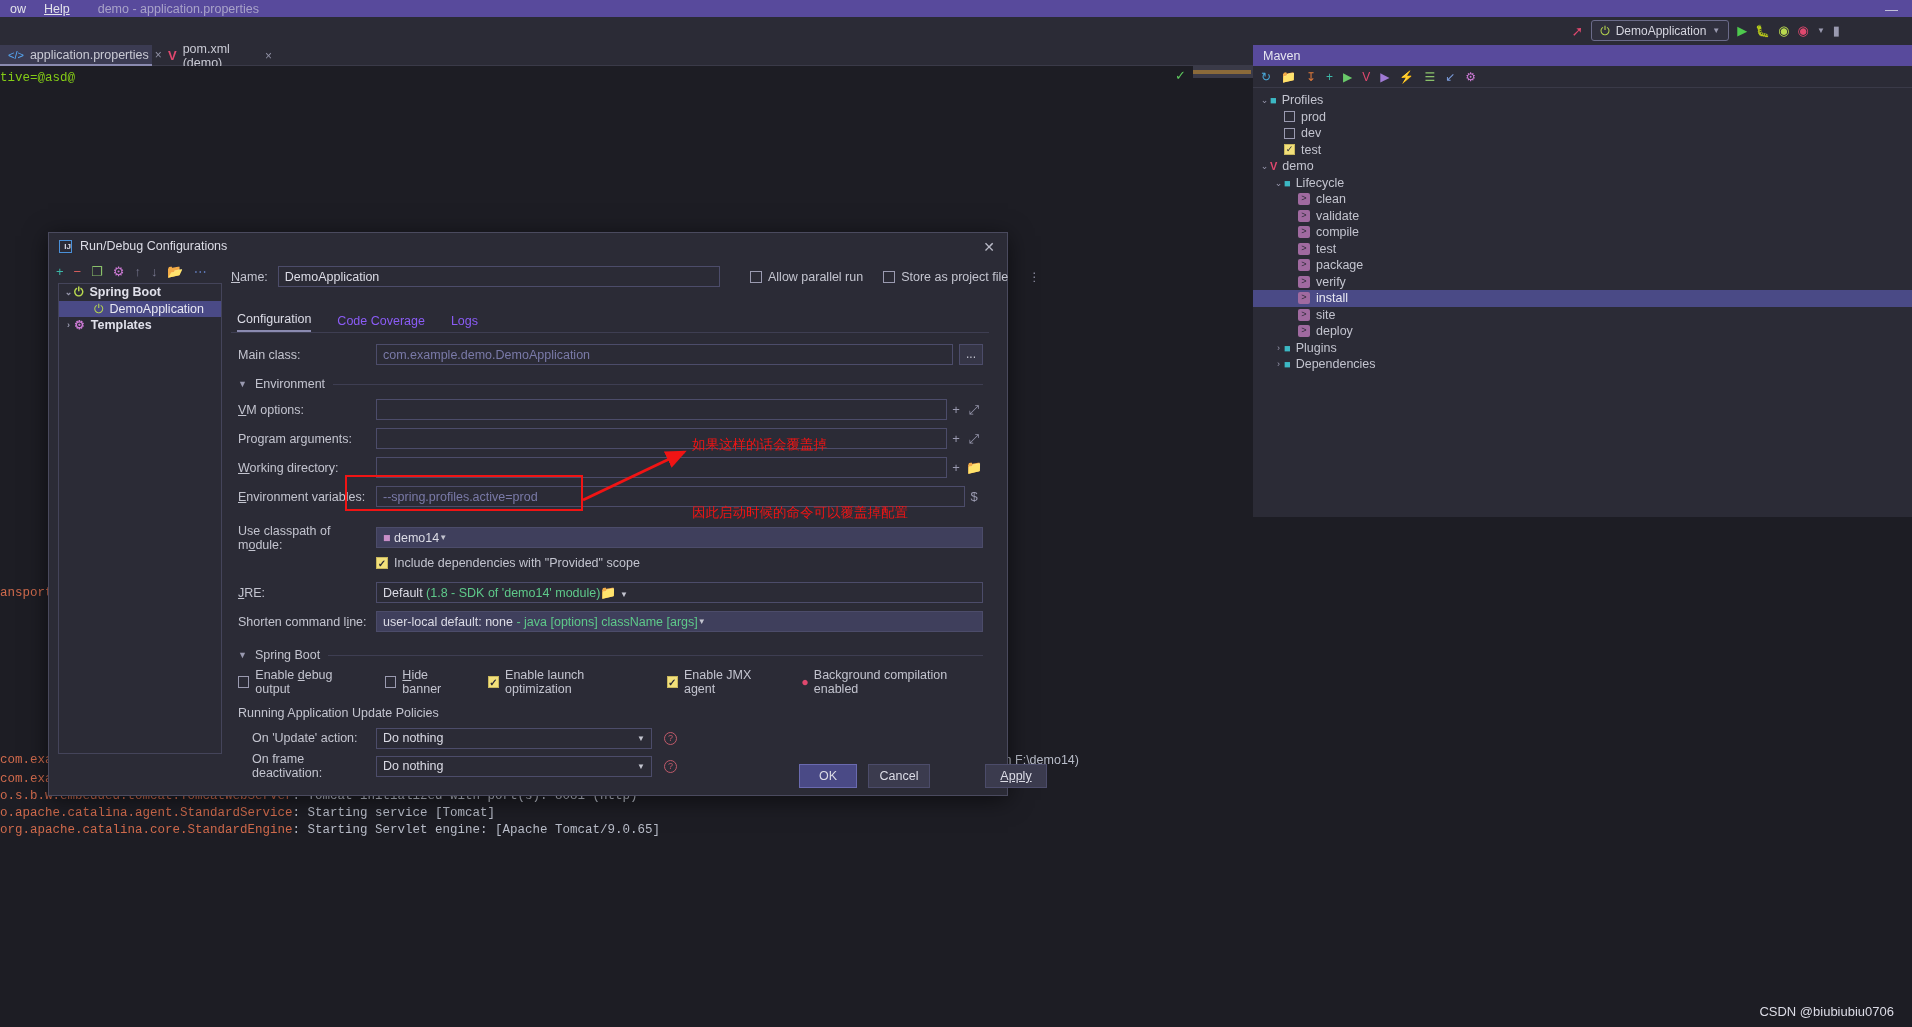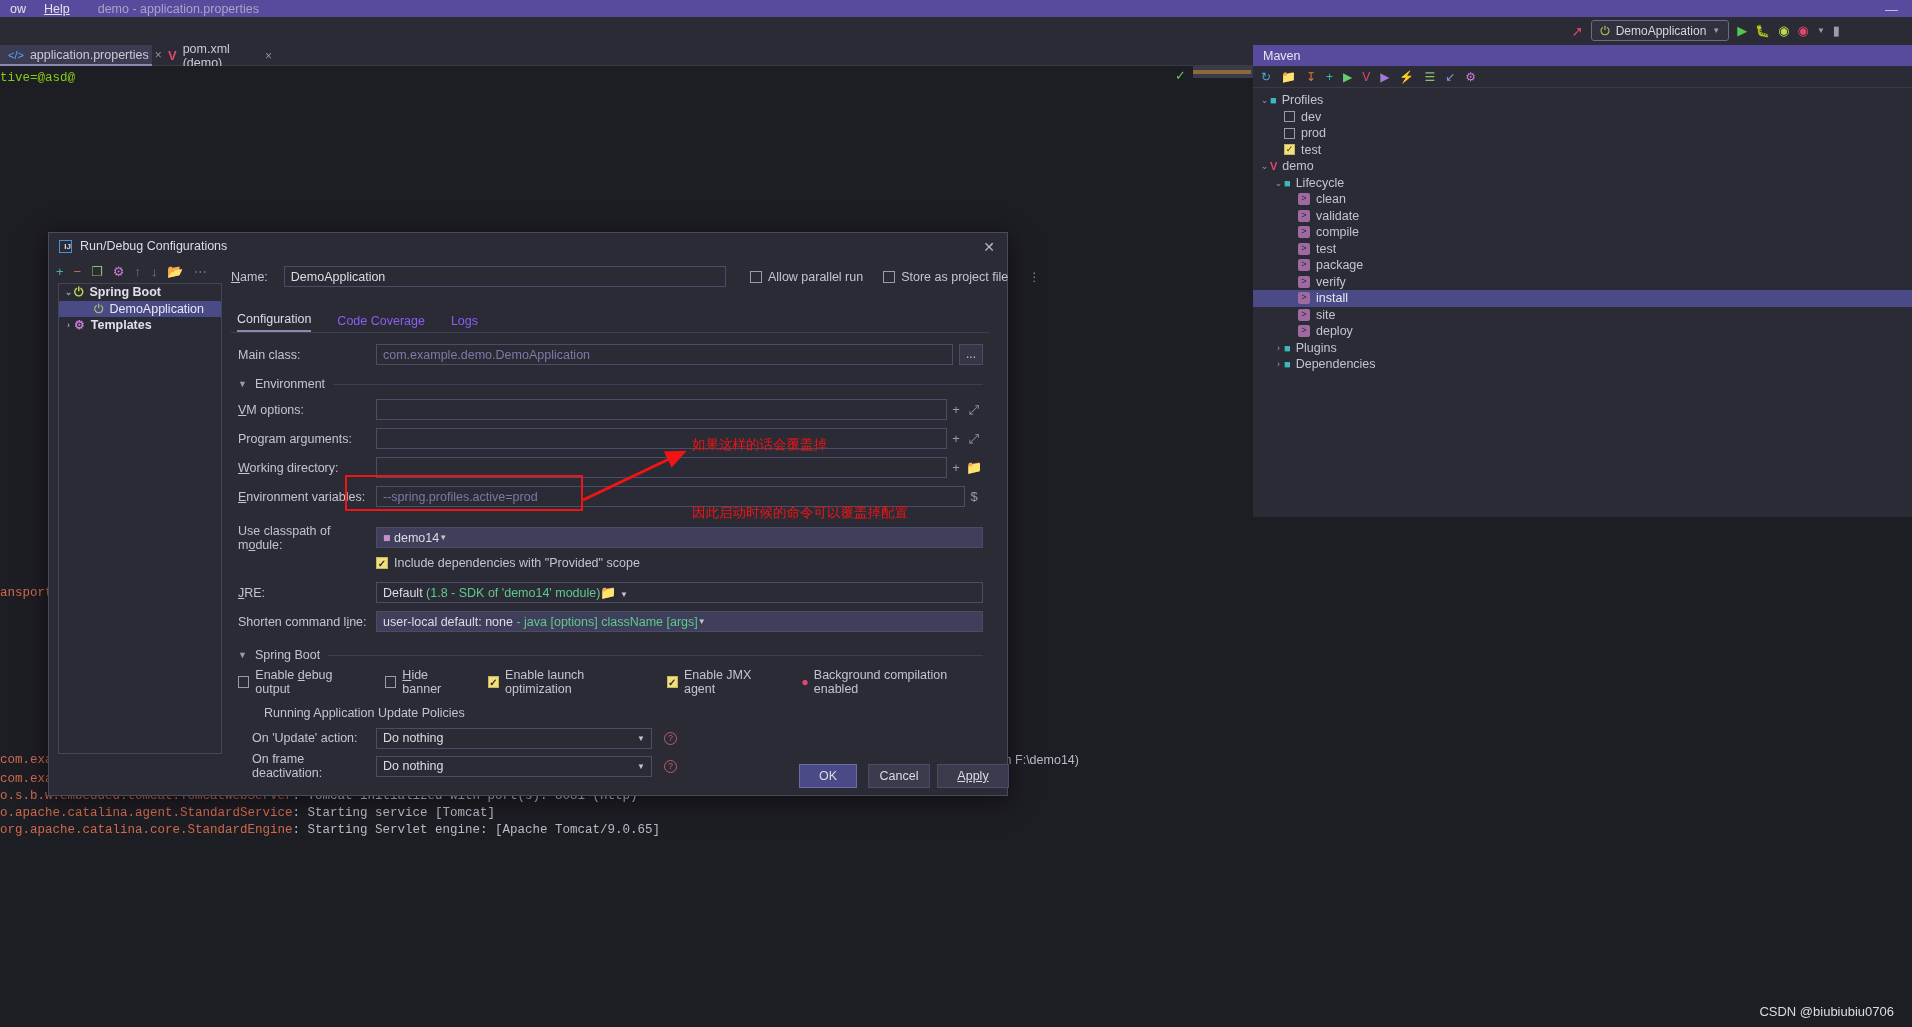--- a/index.html
+++ b/index.html
@@ -122,21 +122,21 @@
   }
   .ijico{ width:13px;height:13px;border:1.5px solid #4a90d9; color:#dcdce6;
           font-size:8px; text-align:right; line-height:11px; font-weight:bold;}
   .dlg-close{ position:absolute; right:12px; top:6px; color:#b8b9c6; font-size:14px; cursor:pointer;}
 
   .dlg-toolbar{ position:absolute; left:56px; top:264px; display:flex; align-items:center; gap:10px;}
   .tbi{ font-size:13px; }
   .t-plus{color:#3cb8a8;} .t-minus{color:#e0605e;} .t-copy{color:#8ac06a;}
   .t-gear{color:#cc7ad4;} .t-up,.t-down{color:#7a7a92;} .t-fold{color:#e0b05a;} .t-dots{color:#6a8ad4;}
 
-  .namerow{ position:absolute; left:231px; top:266px; display:flex; align-items:center; gap:16px;}
+  .namerow{ position:absolute; left:231px; top:266px; display:flex; align-items:center; gap:10px;}
   .namelbl{ color:#c3c4cf; font-size:12.5px;}
   .nameinput{ width:442px; height:21px; background:#2b2b36; border:1px solid #4c4c6a;
               color:#dcdce6; font-size:12.5px; padding:0 6px; display:flex; align-items:center;}
   .topchecks{ position:absolute; left:750px; top:270px; display:flex; align-items:center; gap:20px;}
   .cb{ width:12px;height:12px;border:1px solid #9a9ab0;display:inline-block;margin-right:6px;
        background:#2b2b36; vertical-align:middle;}
   .cb.on{ background:#f2e07a; border-color:#c8b75e; color:#2b2b36; font-size:10px;
           line-height:11px; text-align:center; font-weight:bold;}
   .ckl{ color:#c3c4cf; font-size:12.5px; display:flex; align-items:center;}
   .dots-v{ color:#8f90a4; font-size:12px;}
@@ -167,35 +167,35 @@
   .grnv{ color:#5ec98a;}
 
   .sect{ display:flex; align-items:center; gap:8px; margin:8px 0 4px 0;}
   .sect .ctitle{ color:#c3c4cf; font-size:12.5px;}
   .sect .rule{ flex:1; height:1px; background:#3e3e52;}
 
   .browse-btn{ width:24px; height:21px; border:1px solid #4c4c6a; background:#353546;
                color:#c3c4cf; text-align:center; line-height:19px; font-size:12px;}
 
   .sb-checks{ display:flex; align-items:center; gap:22px; margin-top:6px;}
-  .rap{ color:#c3c4cf; font-size:12.5px; margin-top:10px; margin-bottom:4px;margin-left:26px;}
+  .rap{ color:#c3c4cf; font-size:12.5px; margin-top:10px; margin-bottom:4px;}
   .pol-row{ display:flex; align-items:center; height:28px; padding-left:14px;}
   .pol-lbl{ width:124px; color:#c3c4cf; font-size:12.5px;}
   .combo{ width:276px; height:21px; background:#2b2b36; border:1px solid #4c4c6a;
           color:#dcdce6; font-size:12.5px; display:flex; align-items:center; padding:0 6px;
           justify-content:space-between;}
   .helpq{ width:13px;height:13px;border:1px solid #c05a6a;border-radius:50%;color:#c05a6a;
           font-size:9px;text-align:center;line-height:11px;margin-left:12px;}
 
   .dlg-footer{ position:absolute; left:48px; top:755px; width:960px; height:41px; }
   .btn{ position:absolute; top:9px; height:24px; width:58px; border:1px solid #4c4c6a;
         background:#3b3b4e; color:#dcdce6; font-size:12.5px; text-align:center; line-height:22px;}
   .btn.ok{ left:751px; background:#4a4a86; border-color:#6a6ab0;}
   .btn.cancel{ left:820px; width:62px;}
-  .btn.apply{ left:889px; width:72px;text-decoration:underline;}
+  .btn.apply{ left:937px; width:62px;text-decoration:underline;}
 
   
   .redbox{
     position:absolute; left:345px; top:475px; width:238px; height:36px;
     border:2px solid #f01414; pointer-events:none;
   }
   .redtext{ position:absolute; color:#f01414; font-size:13.5px; white-space:nowrap;}
   .annot1{ left:692px; top:436px;}
   .annot2{ left:692px; top:504px;}
   svg.arrow{ position:absolute; left:0; top:0; width:1912px; height:1027px; pointer-events:none;}
@@ -265,26 +265,26 @@
 </div>
 <div class="mvn-tree" id="maven-tree">
     <div class="trow" style="padding-left: 6px;">
       <span class="chev">⌄</span>
       <span class="tfolder">■</span>
       <span>Profiles</span>
     </div>
     <div class="trow" style="padding-left: 20px;">
       <span class="chev"></span>
       <span class="tcheck"></span>
+      <span>prod</span>
+    </div>
+    <div class="trow" style="padding-left: 20px;">
+      <span class="chev"></span>
+      <span class="tcheck"></span>
       <span>dev</span>
-    </div>
-    <div class="trow" style="padding-left: 20px;">
-      <span class="chev"></span>
-      <span class="tcheck"></span>
-      <span>prod</span>
     </div>
     <div class="trow" style="padding-left: 20px;">
       <span class="chev"></span>
       <span class="tcheck on">✓</span>
       <span>test</span>
     </div>
     <div class="trow" style="padding-left: 6px;">
       <span class="chev">⌄</span>
       <span class="mvnico">V</span>
       <span>demo</span>

